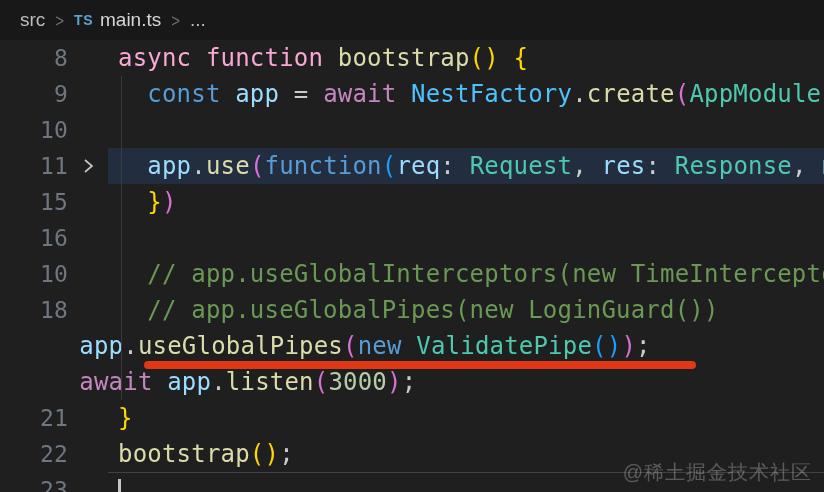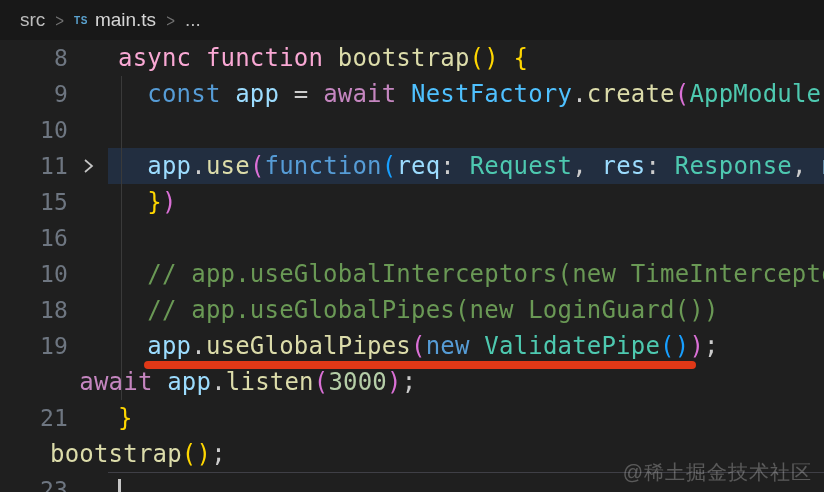--- a/index.html
+++ b/index.html
@@ -10,21 +10,21 @@
   }
   
   .breadcrumb{
     height:40px;background:var(--breadcrumb-bg,#181818);
     display:flex;align-items:center;gap:10px;padding-left:20px;
     font-family:"Liberation Sans",sans-serif;
   }
   .bc-item{font-size:19px;color:#bdbdbd;}
   .bc-sep{font-size:15px;color:#737373;transform:scaleY(1.25);}
   .bc-file{display:flex;align-items:center;gap:7px;}
-  .ts-badge{font-size:10px;font-weight:bold;color:#5ba3d0;letter-spacing:.5px;}
+  .ts-badge{font-size:14px;font-weight:bold;color:#5ba3d0;letter-spacing:.5px;}
   .bc-filename{font-size:19px;color:#d6d6d6;}
   
   .code-area{position:absolute;top:40px;left:0;width:824px;}
   .row{display:flex;height:36px;line-height:36px;font-size:24px;letter-spacing:.2px;position:relative;}
   .gutter{width:68px;flex:none;text-align:right;color:var(--line-number,#6e7681);font-size:23px;}
   .fold{width:40px;flex:none;display:flex;align-items:center;justify-content:center;}
   .code{flex:1;white-space:pre;overflow:hidden;padding-left:10px;}
   .row.hl .code{background:var(--highlight-line-bg,#222e40);}
   .row.cur::before{content:'';position:absolute;left:108px;right:0;top:0;bottom:0;
     border-top:1px solid var(--current-line-border,#3f3f46);pointer-events:none;}
@@ -89,34 +89,34 @@
       <div class="gutter">10</div>
       <div class="fold"></div>
       <div class="code"><span style="color: rgb(106, 153, 85);">  // app.useGlobalInterceptors(new TimeInterceptor())</span></div>
     </div>
     <div class="row">
       <div class="gutter">18</div>
       <div class="fold"></div>
       <div class="code"><span style="color: rgb(106, 153, 85);">  // app.useGlobalPipes(new LoginGuard())</span></div>
     </div>
     <div class="row">
-      <div class="gutter">19</div>
       <div class="fold"></div>
       <div class="code"><span style="color: rgb(204, 204, 204);">  </span><span style="color: rgb(156, 220, 254);">app</span><span style="color: rgb(204, 204, 204);">.</span><span style="color: rgb(220, 220, 170);">useGlobalPipes</span><span style="color: rgb(218, 112, 214);">(</span><span style="color: rgb(86, 156, 214);">new </span><span style="color: rgb(78, 201, 176);">ValidatePipe</span><span style="color: rgb(23, 159, 255);">()</span><span style="color: rgb(218, 112, 214);">)</span><span style="color: rgb(204, 204, 204);">;</span></div>
     </div>
     <div class="row">
       <div class="fold"></div>
       <div class="code"><span style="color: rgb(204, 204, 204);">  </span><span style="color: rgb(197, 134, 192);">await </span><span style="color: rgb(156, 220, 254);">app</span><span style="color: rgb(204, 204, 204);">.</span><span style="color: rgb(220, 220, 170);">listen</span><span style="color: rgb(218, 112, 214);">(</span><span style="color: rgb(181, 206, 168);">3000</span><span style="color: rgb(218, 112, 214);">)</span><span style="color: rgb(204, 204, 204);">;</span></div>
     </div>
     <div class="row">
       <div class="gutter">21</div>
       <div class="fold"></div>
       <div class="code"><span style="color: rgb(255, 215, 0);">}</span></div>
     </div>
     <div class="row">
+      <div class="gutter">22</div>
       <div class="fold"></div>
       <div class="code"><span style="color: rgb(220, 220, 170);">bootstrap</span><span style="color: rgb(255, 215, 0);">()</span><span style="color: rgb(204, 204, 204);">;</span></div>
     </div>
     <div class="row cur">
       <div class="gutter">23</div>
       <div class="fold"></div>
       <div class="code"><span class="cursor"></span></div>
     </div>
   </div>
 

